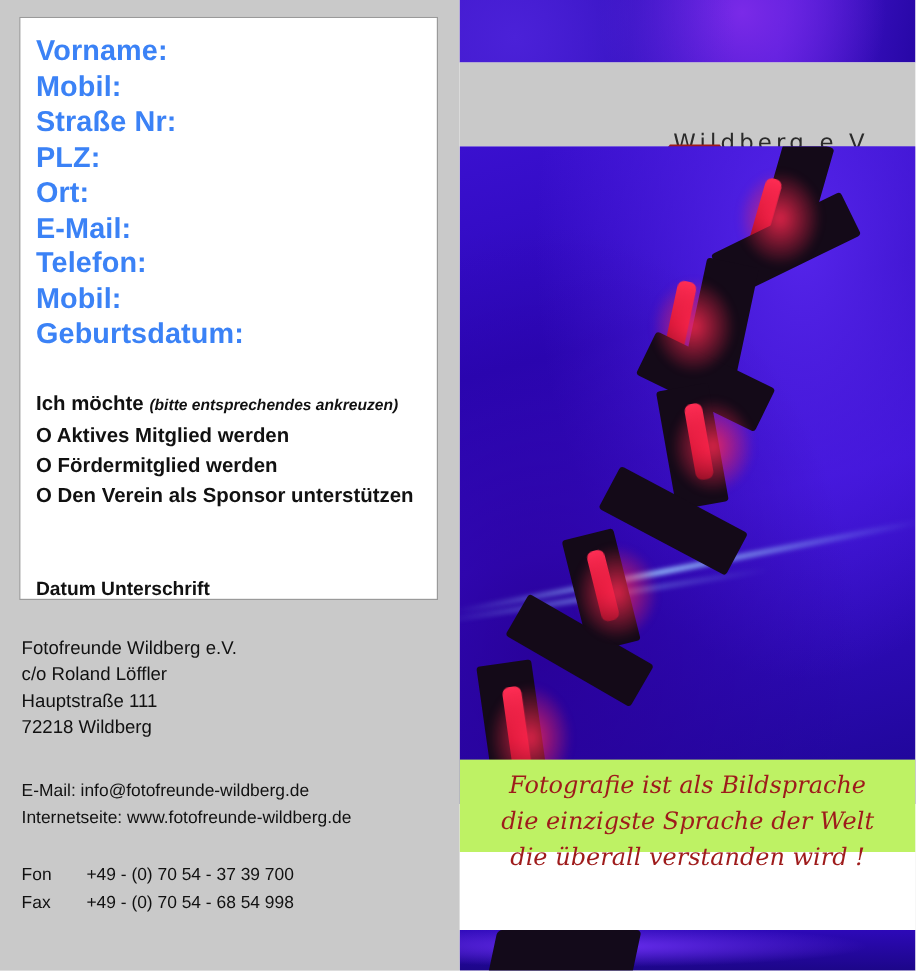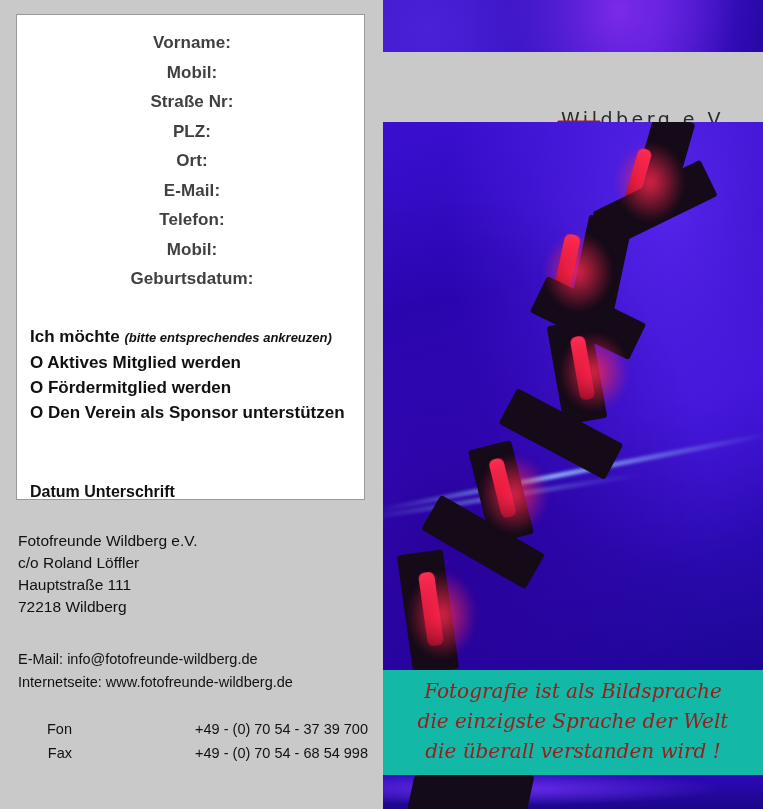--- a/index.html
+++ b/index.html
@@ -35,27 +35,26 @@
     box-sizing: border-box;
   }
 
   #form-fields {
     position: absolute;
     left: 13px;
     top: 13px;
     right: 10px;
   }
   .field-label {
-    font-size: 17px;
-    font-weight: bold;
-    color: #404040;
+    font-size: 24px;
+    font-weight: bold;
+    color: #3b82f6;
     line-height: 29.5px;
     letter-spacing: 0.1px;
     white-space: nowrap;
-    text-align: center;
   }
 
   #choice-block {
     position: absolute;
     left: 13px;
     top: 310px;
     right: 8px;
   }
   #choice-heading {
     font-size: 17px;
@@ -113,21 +112,20 @@
     color: #111111;
     line-height: 23px;
     white-space: nowrap;
   }
 
   #phone-block {
     position: absolute;
     left: 18px;
     top: 718px;
     width: 350px;
-    text-align: right;
   }
   .phone-row {
     display: flex;
     font-size: 14.5px;
     color: #111111;
     line-height: 23.5px;
     white-space: nowrap;
   }
   .phone-row .ph-label { width: 54px; flex: 0 0 54px; }
   .phone-row .ph-value { flex: 1 1 auto; }
@@ -221,23 +219,23 @@
   .zig-glow-soft {
     position: absolute;
     border-radius: 50%;
     background: radial-gradient(ellipse at center, rgba(255,40,80,0.85) 0%, rgba(255,40,80,0) 70%);
     filter: blur(3px);
   }
 
   
   #caption-band {
     position: absolute;
-    left: 0; top: 670px;
-    width: 380px; height: 105px;
-    background: #14b8a6;
+    left: 0; top: 633px;
+    width: 380px; height: 77px;
+    background: #bef264;
   }
   #caption-text {
     position: absolute;
     left: 0; top: 6px;
     width: 380px;
     text-align: center;
     color: #9e1b1b;
     font-family: "DejaVu Serif", serif;
     font-style: italic;
     font-size: 20px;

